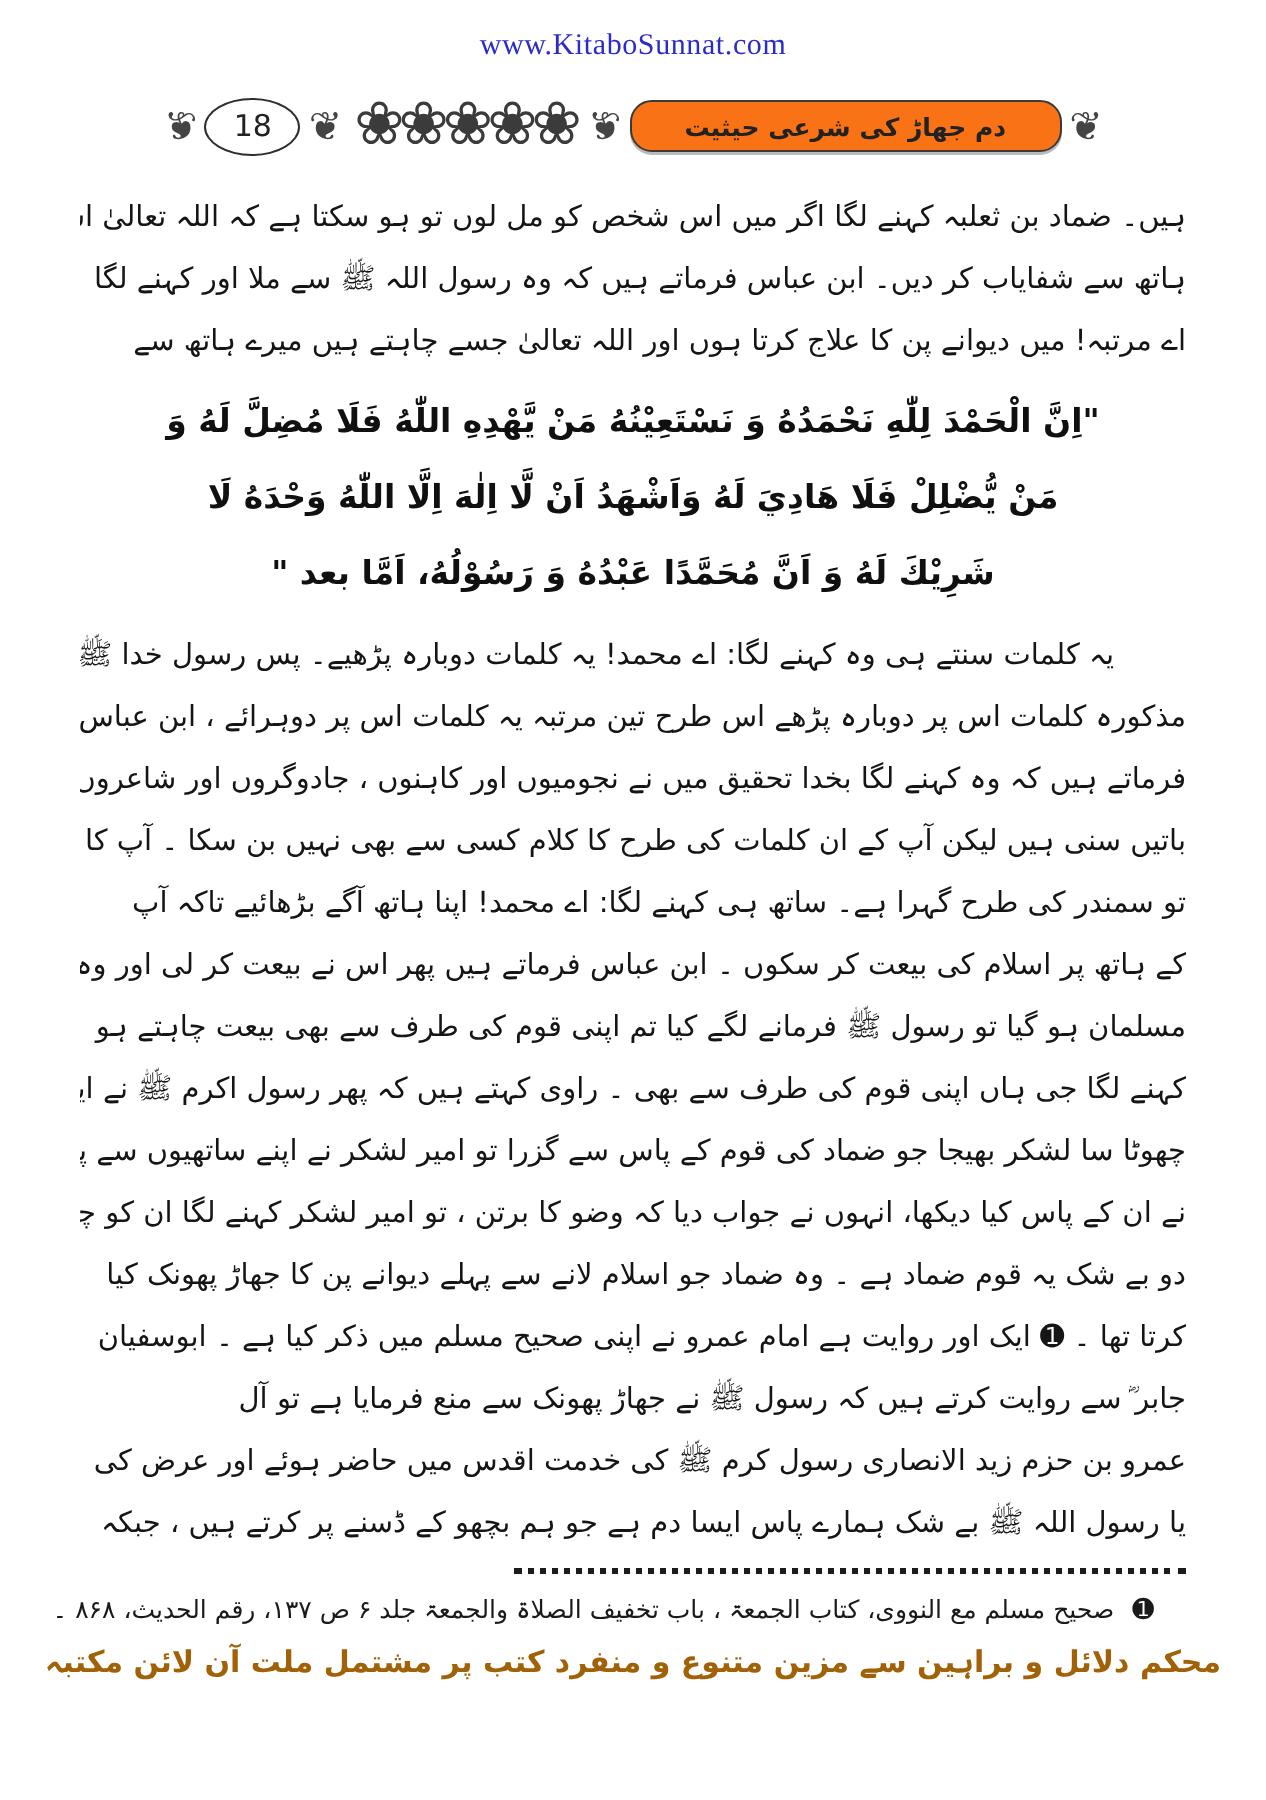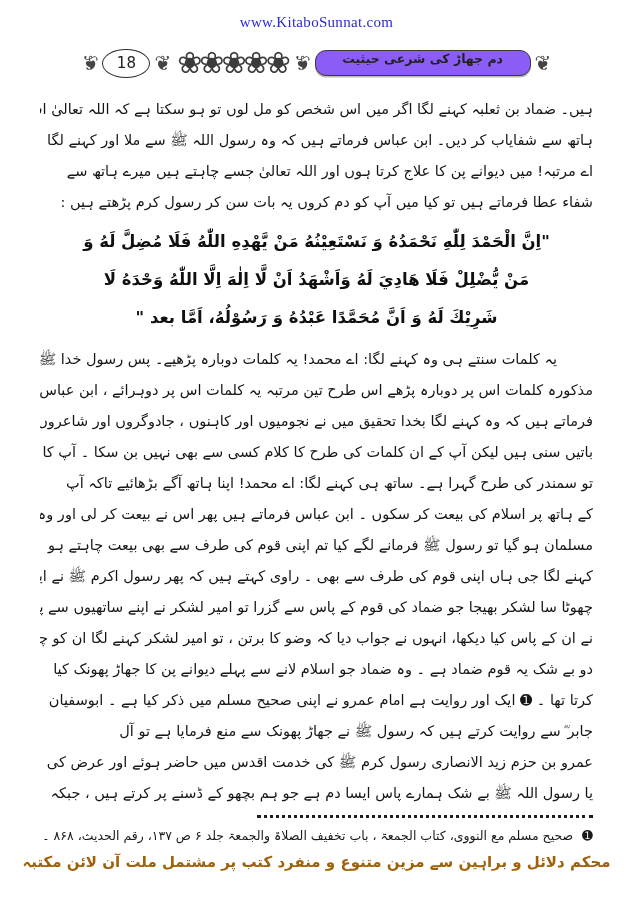--- a/index.html
+++ b/index.html
@@ -26,23 +26,23 @@
   .page-badge{
     display:inline-flex;align-items:center;justify-content:center;
     min-width:46px;height:27px;border:1.6px solid #2e2e2e;border-radius:50%;
     font-size:15px;font-weight:500;color:#222;background:#fff;
   }
   .medallions{
     display:flex;align-items:center;gap:0;font-size:30px;line-height:30px;
     color:#3b3b3b;letter-spacing:-3px;margin:0 2px;
   }
   .cartouche{
-    direction:rtl;display:flex;justify-content:center;
+    direction:rtl;display:flex;align-items:center;justify-content:center;
     width:214px;height:24px;border:1.3px solid #3a3a3a;border-radius:11px;
-    background:#8b5cf6;box-shadow:0 1.5px 0 #bbb;
+    background:#f97316;box-shadow:0 1.5px 0 #bbb;
   }
   .cartouche span{font-size:12.5px;font-weight:bold;color:#222;}
   
   .body-text{
     direction:rtl;padding:2px 40px 0 40px;
   }
   .bline{
     height:31px;line-height:31px;white-space:nowrap;overflow:hidden;
     font-size:14.5px;color:#151515;text-align:right;
   }
@@ -52,21 +52,21 @@
     height:38px;line-height:38px;white-space:nowrap;overflow:hidden;
     font-size:16.5px;font-weight:bold;color:#101010;text-align:center;
     font-family:"DejaVu Sans",sans-serif;
   }
   
   .sep{
     width:336px;border-top:3px dotted #1c1c1c;height:0;
     margin:6px 40px 5px auto; 
   }
   .footnote{
-    direction:rtl;padding:0 40px;height:25px;line-height:25px;
+    direction:rtl;padding:0 56px;height:25px;line-height:25px;
     font-size:12.5px;color:#1a1a1a;white-space:nowrap;overflow:hidden;
     text-align:right;
   }
   .footnote .fmark{font-size:13px;margin-left:5px;}
   
   .footer-line{
     direction:rtl;text-align:center;margin-top:5px;
     font-size:15px;font-weight:bold;color:#a16207;
   }
 </style>
@@ -89,21 +89,20 @@
       <span>دم جھاڑ کی شرعی حیثیت</span>
     </div>
     <span class="leaf">❦</span>
   </div>
 
   <div class="body-text">
 
     <div class="bline">ہیں۔ ضماد بن ثعلبہ کہنے لگا اگر میں اس شخص کو مل لوں تو ہو سکتا ہے کہ اللہ تعالیٰ اس کو میرے</div>
     <div class="bline">ہاتھ سے شفایاب کر دیں۔ ابن عباس فرماتے ہیں کہ وہ رسول اللہ ﷺ سے ملا اور کہنے لگا</div>
     <div class="bline">اے مرتبہ! میں دیوانے پن کا علاج کرتا ہوں اور اللہ تعالیٰ جسے چاہتے ہیں میرے ہاتھ سے</div>
-    <div class="bline">شفاء عطا فرماتے ہیں تو کیا میں آپ کو دم کروں یہ بات سن کر رسول کرم پڑھتے ہیں :</div>
 
     <div class="quote">
       <div class="qline">"اِنَّ الْحَمْدَ لِلّٰهِ نَحْمَدُهُ وَ نَسْتَعِيْنُهُ مَنْ يَّهْدِهِ اللّٰهُ فَلَا مُضِلَّ لَهُ وَ</div>
       <div class="qline">مَنْ يُّضْلِلْ فَلَا هَادِيَ لَهُ وَاَشْهَدُ اَنْ لَّا اِلٰهَ اِلَّا اللّٰهُ وَحْدَهُ لَا</div>
       <div class="qline">شَرِيْكَ لَهُ وَ اَنَّ مُحَمَّدًا عَبْدُهُ وَ رَسُوْلُهُ، اَمَّا بعد "</div>
     </div>
 
     <div class="bline indent">یہ کلمات سنتے ہی وہ کہنے لگا: اے محمد! یہ کلمات دوبارہ پڑھیے۔ پس رسول خدا ﷺ نے</div>
     <div class="bline">مذکورہ کلمات اس پر دوبارہ پڑھے اس طرح تین مرتبہ یہ کلمات اس پر دوہرائے ، ابن عباس</div>
     <div class="bline">فرماتے ہیں کہ وہ کہنے لگا بخدا تحقیق میں نے نجومیوں اور کاہنوں ، جادوگروں اور شاعروں کی</div>

